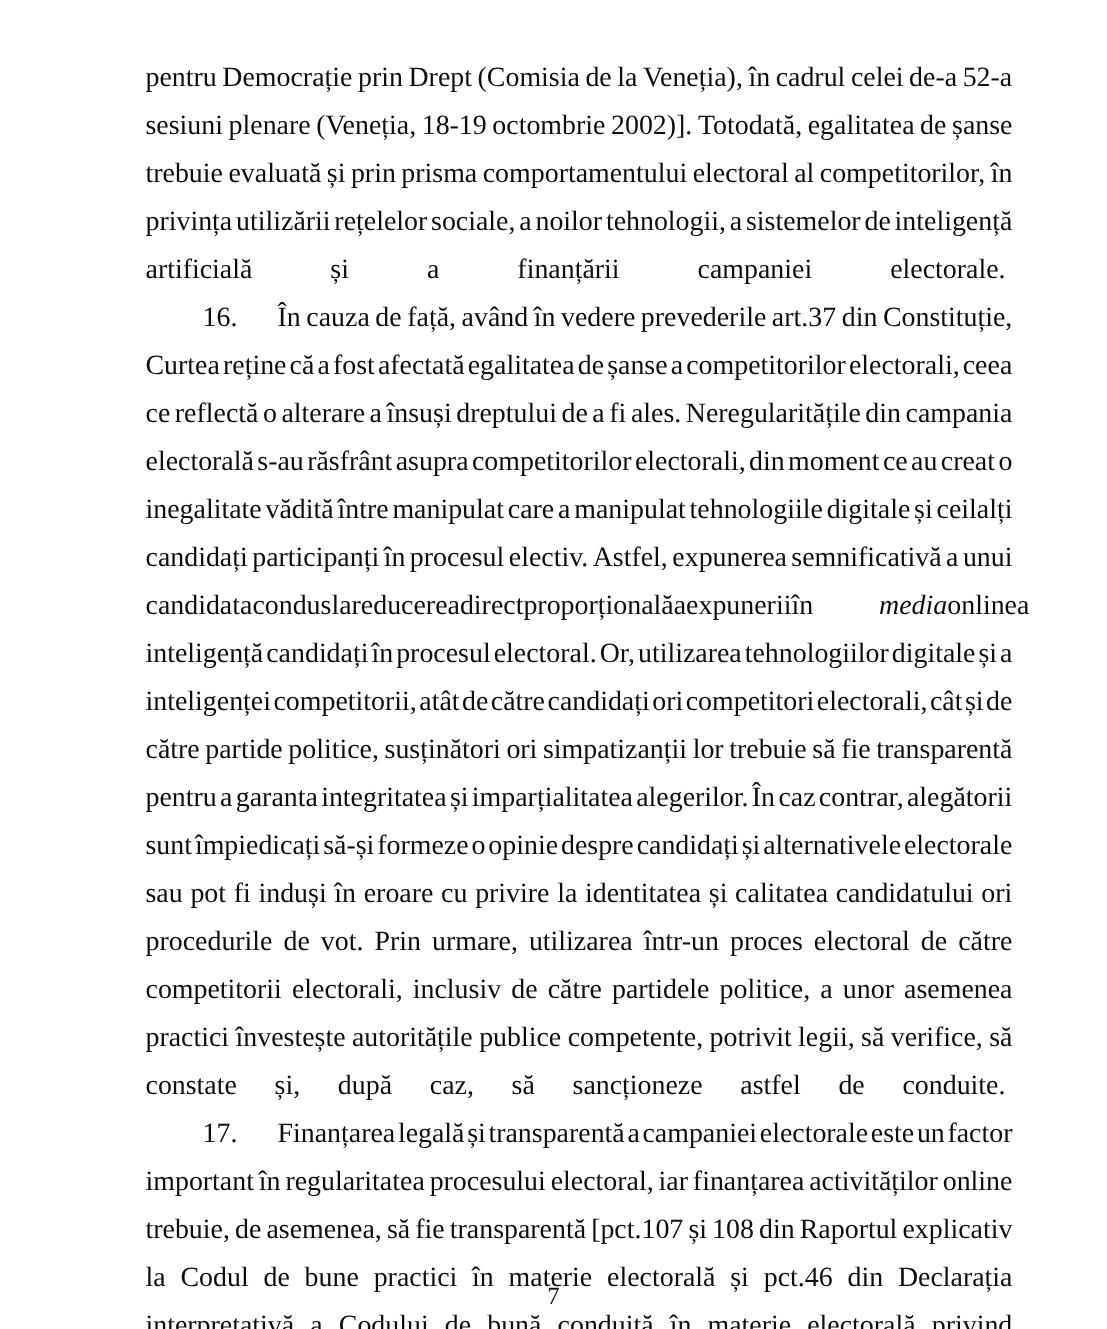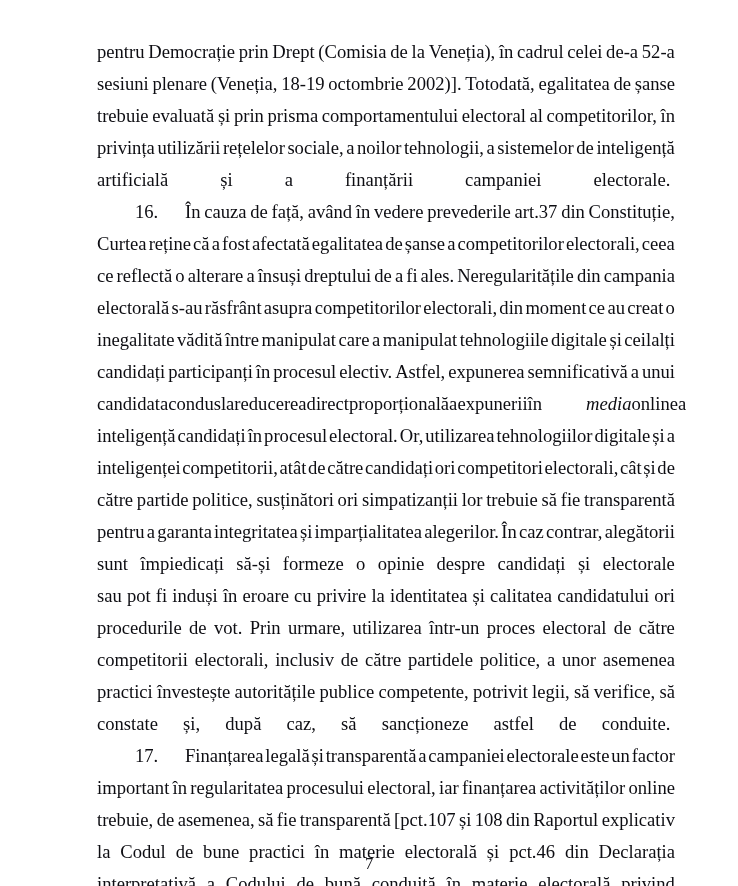--- a/index.html
+++ b/index.html
@@ -109,21 +109,21 @@
       <div class="line justify"><span class="w">Curtea</span><span class="w">reține</span><span class="w">că</span><span class="w">a</span><span class="w">fost</span><span class="w">afectată</span><span class="w">egalitatea</span><span class="w">de</span><span class="w">șanse</span><span class="w">a</span><span class="w">competitorilor</span><span class="w">electorali,</span><span class="w">ceea</span></div>
       <div class="line justify"><span class="w">ce</span><span class="w">reflectă</span><span class="w">o</span><span class="w">alterare</span><span class="w">a</span><span class="w">însuși</span><span class="w">dreptului</span><span class="w">de</span><span class="w">a</span><span class="w">fi</span><span class="w">ales.</span><span class="w">Neregularitățile</span><span class="w">din</span><span class="w">campania</span></div>
       <div class="line justify"><span class="w">electorală</span><span class="w">s-au</span><span class="w">răsfrânt</span><span class="w">asupra</span><span class="w">competitorilor</span><span class="w">electorali,</span><span class="w">din</span><span class="w">moment</span><span class="w">ce</span><span class="w">au</span><span class="w">creat</span><span class="w">o</span></div>
       <div class="line justify"><span class="w">inegalitate</span><span class="w">vădită</span><span class="w">între</span><span class="w">manipulat</span><span class="w">care</span><span class="w">a</span><span class="w">manipulat</span><span class="w">tehnologiile</span><span class="w">digitale</span><span class="w">și</span><span class="w">ceilalți</span></div>
       <div class="line justify"><span class="w">candidați</span><span class="w">participanți</span><span class="w">în</span><span class="w">procesul</span><span class="w">electiv.</span><span class="w">Astfel,</span><span class="w">expunerea</span><span class="w">semnificativă</span><span class="w">a</span><span class="w">unui</span></div>
       <div class="line justify"><span class="w">candidat</span><span class="w">a</span><span class="w">condus</span><span class="w">la</span><span class="w">reducerea</span><span class="w">direct</span><span class="w">proporțională</span><span class="w">a</span><span class="w">expunerii</span><span class="w">în</span><span class="w italic">media</span><span class="w">online</span><span class="w">a</span></div>
       <div class="line justify"><span class="w">inteligență</span><span class="w">candidați</span><span class="w">în</span><span class="w">procesul</span><span class="w">electoral.</span><span class="w">Or,</span><span class="w">utilizarea</span><span class="w">tehnologiilor</span><span class="w">digitale</span><span class="w">și</span><span class="w">a</span></div>
       <div class="line justify"><span class="w">inteligenței</span><span class="w">competitorii,</span><span class="w">atât</span><span class="w">de</span><span class="w">către</span><span class="w">candidați</span><span class="w">ori</span><span class="w">competitori</span><span class="w">electorali,</span><span class="w">cât</span><span class="w">și</span><span class="w">de</span></div>
       <div class="line justify"><span class="w">către</span><span class="w">partide</span><span class="w">politice,</span><span class="w">susținători</span><span class="w">ori</span><span class="w">simpatizanții</span><span class="w">lor</span><span class="w">trebuie</span><span class="w">să</span><span class="w">fie</span><span class="w">transparentă</span></div>
       <div class="line justify"><span class="w">pentru</span><span class="w">a</span><span class="w">garanta</span><span class="w">integritatea</span><span class="w">și</span><span class="w">imparțialitatea</span><span class="w">alegerilor.</span><span class="w">În</span><span class="w">caz</span><span class="w">contrar,</span><span class="w">alegătorii</span></div>
-      <div class="line justify"><span class="w">sunt</span><span class="w">împiedicați</span><span class="w">să-și</span><span class="w">formeze</span><span class="w">o</span><span class="w">opinie</span><span class="w">despre</span><span class="w">candidați</span><span class="w">și</span><span class="w">electorale</span></div>
+      <div class="line justify"><span class="w">sunt</span><span class="w">împiedicați</span><span class="w">să-și</span><span class="w">formeze</span><span class="w">o</span><span class="w">opinie</span><span class="w">despre</span><span class="w">candidați</span><span class="w">și</span><span class="w">alternativele</span><span class="w">electorale</span></div>
       <div class="line justify"><span class="w">sau</span><span class="w">pot</span><span class="w">fi</span><span class="w">induși</span><span class="w">în</span><span class="w">eroare</span><span class="w">cu</span><span class="w">privire</span><span class="w">la</span><span class="w">identitatea</span><span class="w">și</span><span class="w">calitatea</span><span class="w">candidatului</span><span class="w">ori</span></div>
       <div class="line justify"><span class="w">procedurile</span><span class="w">de</span><span class="w">vot.</span><span class="w">Prin</span><span class="w">urmare,</span><span class="w">utilizarea</span><span class="w">într-un</span><span class="w">proces</span><span class="w">electoral</span><span class="w">de</span><span class="w">către</span></div>
       <div class="line justify"><span class="w">competitorii</span><span class="w">electorali,</span><span class="w">inclusiv</span><span class="w">de</span><span class="w">către</span><span class="w">partidele</span><span class="w">politice,</span><span class="w">a</span><span class="w">unor</span><span class="w">asemenea</span></div>
       <div class="line justify"><span class="w">practici</span><span class="w">învestește</span><span class="w">autoritățile</span><span class="w">publice</span><span class="w">competente,</span><span class="w">potrivit</span><span class="w">legii,</span><span class="w">să</span><span class="w">verifice,</span><span class="w">să</span></div>
       <div class="line flush"><span class="w">constate</span><span class="w">și,</span><span class="w">după</span><span class="w">caz,</span><span class="w">să</span><span class="w">sancționeze</span><span class="w">astfel</span><span class="w">de</span><span class="w">conduite.</span></div>
       <div class="line numbered"><span class="para-num">17.</span><span class="para-body"><span class="w">Finanțarea</span><span class="w">legală</span><span class="w">și</span><span class="w">transparentă</span><span class="w">a</span><span class="w">campaniei</span><span class="w">electorale</span><span class="w">este</span><span class="w">un</span><span class="w">factor</span></span></div>
       <div class="line justify"><span class="w">important</span><span class="w">în</span><span class="w">regularitatea</span><span class="w">procesului</span><span class="w">electoral,</span><span class="w">iar</span><span class="w">finanțarea</span><span class="w">activităților</span><span class="w">online</span></div>
       <div class="line justify"><span class="w">trebuie,</span><span class="w">de</span><span class="w">asemenea,</span><span class="w">să</span><span class="w">fie</span><span class="w">transparentă</span><span class="w">[pct.107</span><span class="w">și</span><span class="w">108</span><span class="w">din</span><span class="w">Raportul</span><span class="w">explicativ</span></div>
       <div class="line justify"><span class="w">la</span><span class="w">Codul</span><span class="w">de</span><span class="w">bune</span><span class="w">practici</span><span class="w">în</span><span class="w">materie</span><span class="w">electorală</span><span class="w">și</span><span class="w">pct.46</span><span class="w">din</span><span class="w">Declarația</span></div>
       <div class="line justify"><span class="w">interpretativă</span><span class="w">a</span><span class="w">Codului</span><span class="w">de</span><span class="w">bună</span><span class="w">conduită</span><span class="w">în</span><span class="w">materie</span><span class="w">electorală</span><span class="w">privind</span></div>

